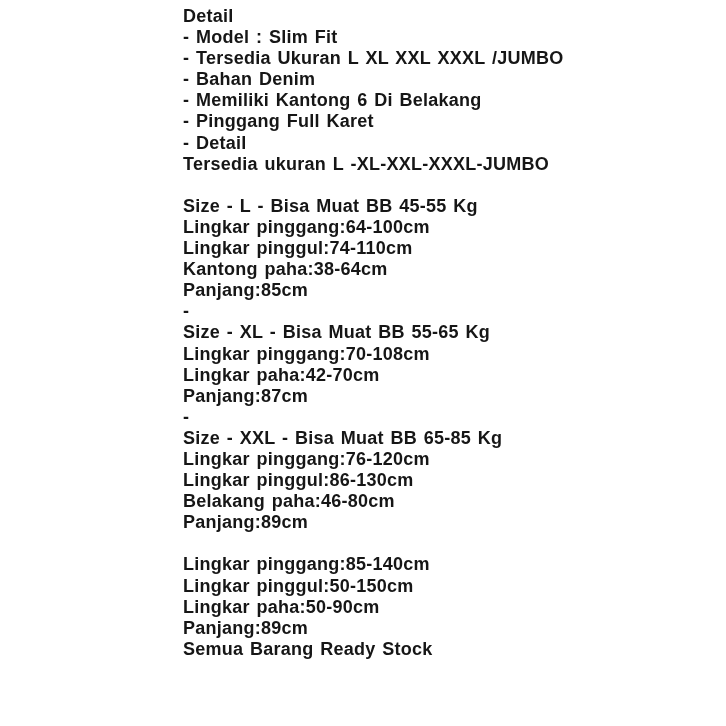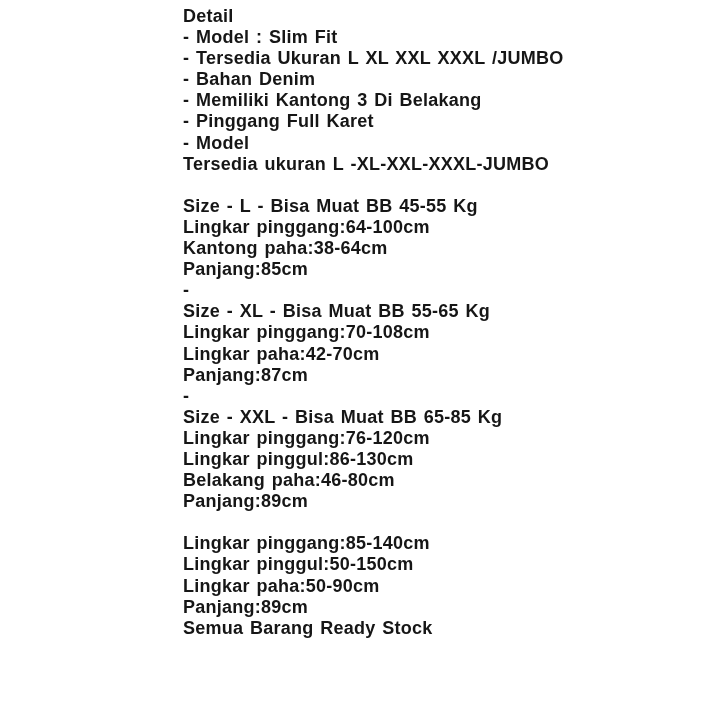--- a/index.html
+++ b/index.html
@@ -39,31 +39,32 @@
 <body>
 
 <div class="page">
   <div class="text-column">
 
     <div>
       <div class="line">Detail</div>
       <div class="line">- Model : Slim Fit</div>
       <div class="line">- Tersedia Ukuran L XL XXL XXXL /JUMBO</div>
       <div class="line">- Bahan Denim</div>
-      <div class="line">- Memiliki Kantong 3 Di Belakang</div>
+      <div class="line">- Memiliki Kantong 6 Di Belakang</div>
       <div class="line">- Pinggang Full Karet</div>
-      <div class="line">- Model</div>
+      <div class="line">- Detail</div>
       <div class="line">Tersedia ukuran L -XL-XXL-XXXL-JUMBO</div>
     </div>
 
     <div class="line"></div>
 
     <div>
       <div class="line">Size - L - Bisa Muat BB 45-55 Kg</div>
       <div class="line">Lingkar pinggang:64-100cm</div>
+      <div class="line">Lingkar pinggul:74-110cm</div>
       <div class="line">Kantong paha:38-64cm</div>
       <div class="line">Panjang:85cm</div>
       <div class="line">-</div>
     </div>
 
     <div>
       <div class="line">Size - XL - Bisa Muat BB 55-65 Kg</div>
       <div class="line">Lingkar pinggang:70-108cm</div>
       <div class="line">Lingkar paha:42-70cm</div>
       <div class="line">Panjang:87cm</div>

